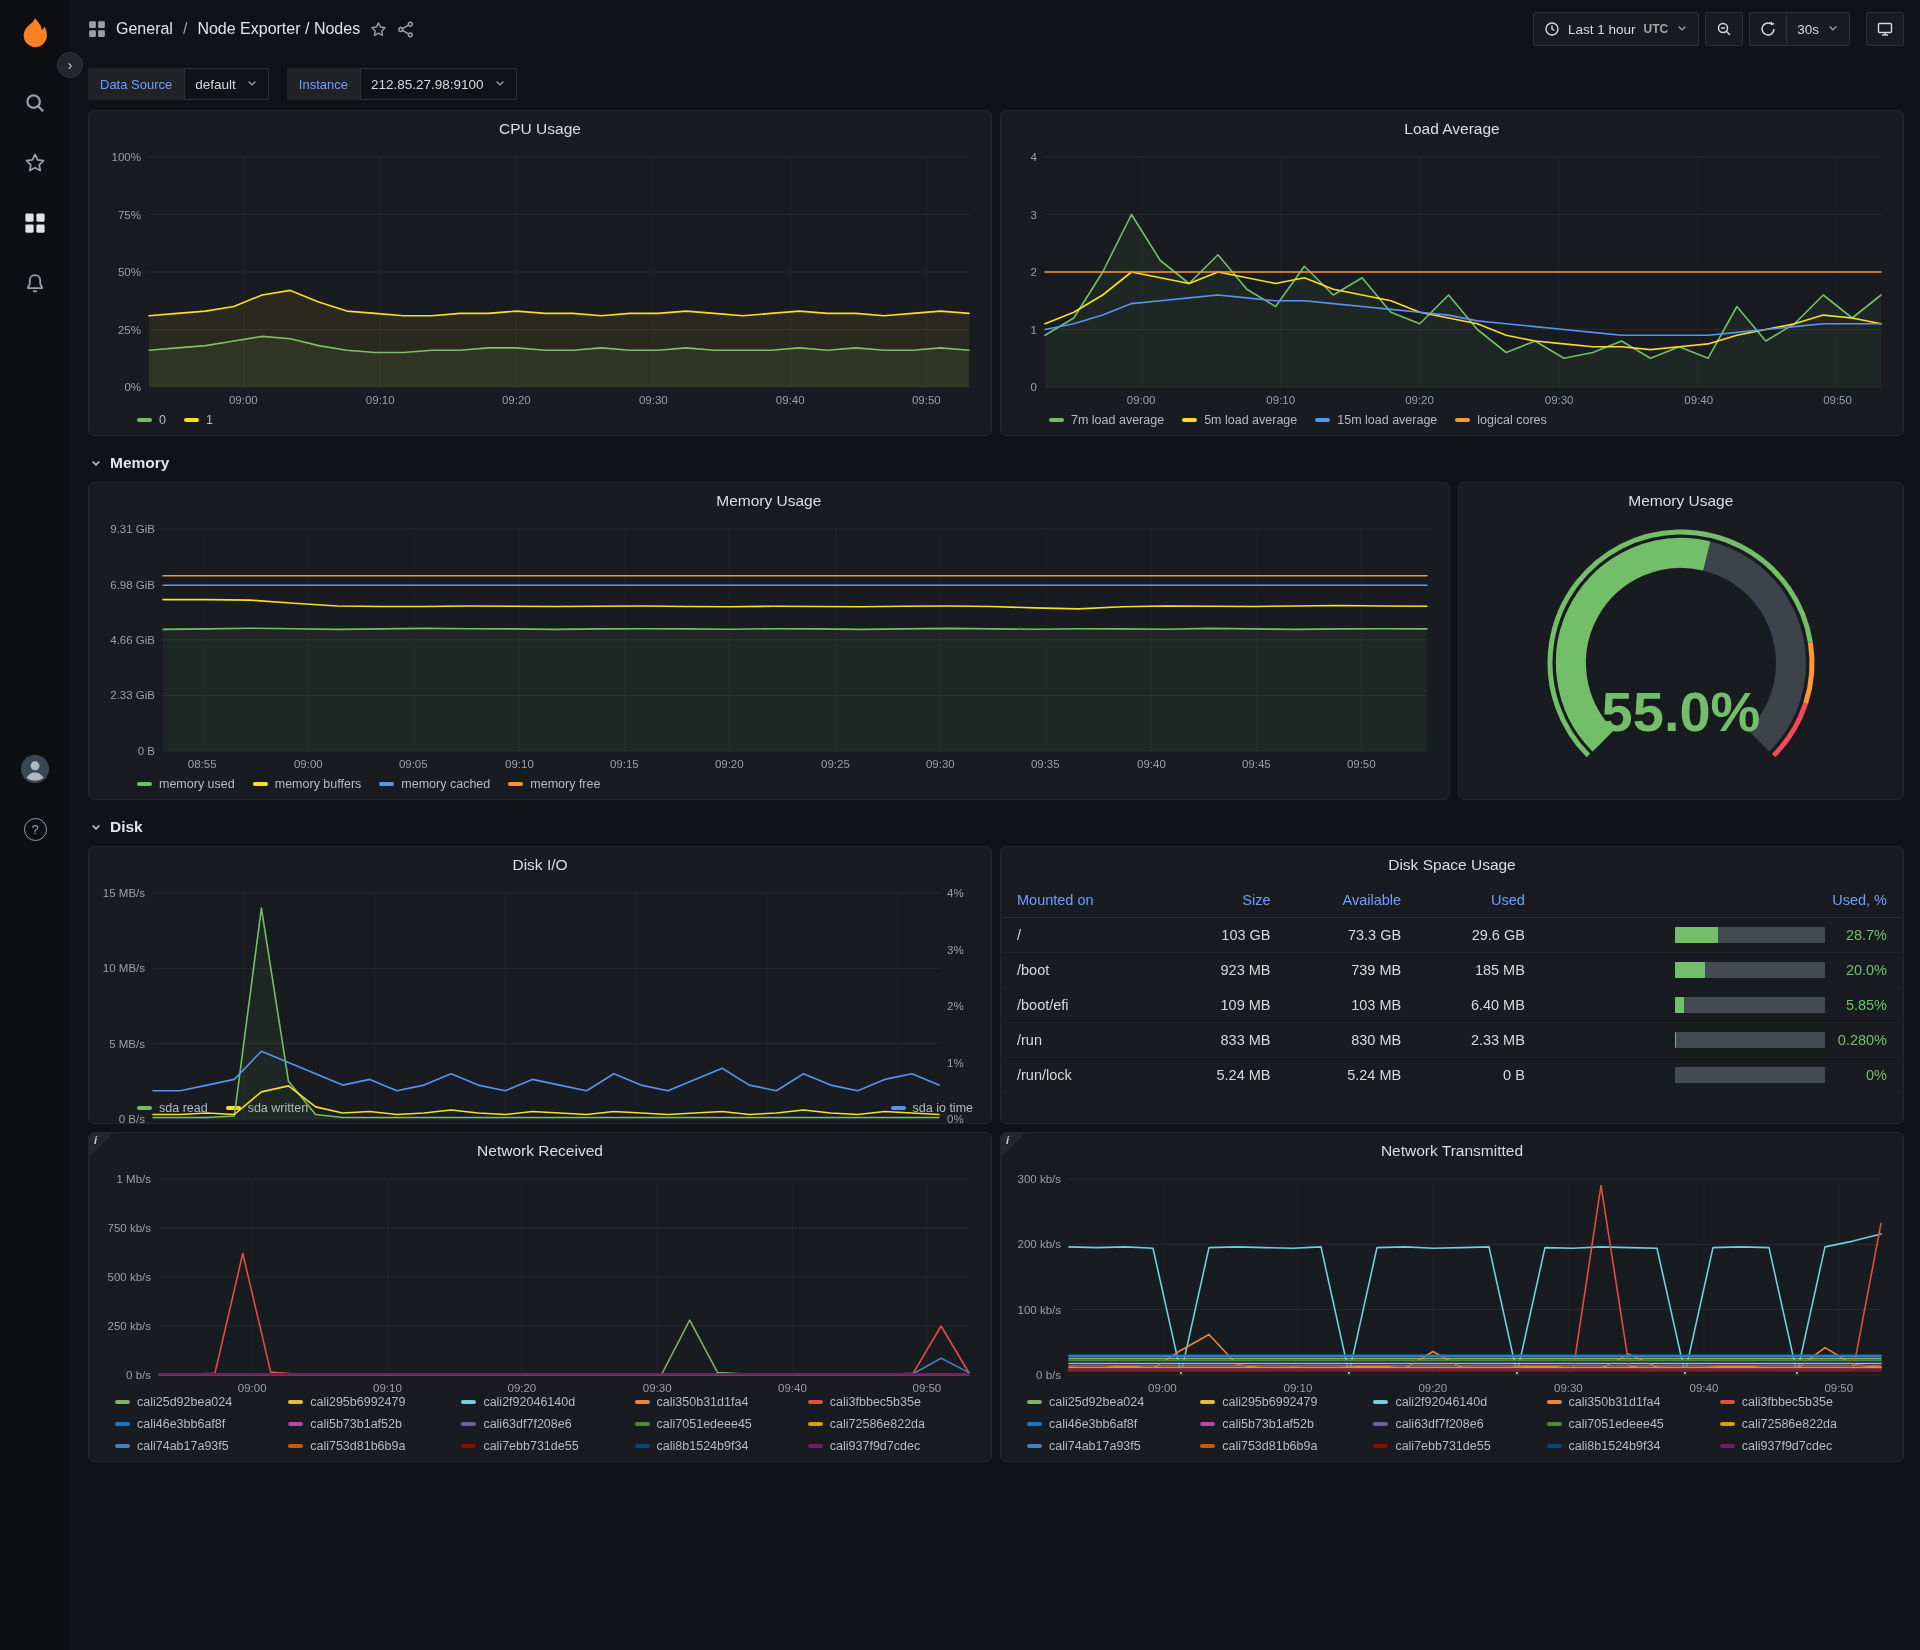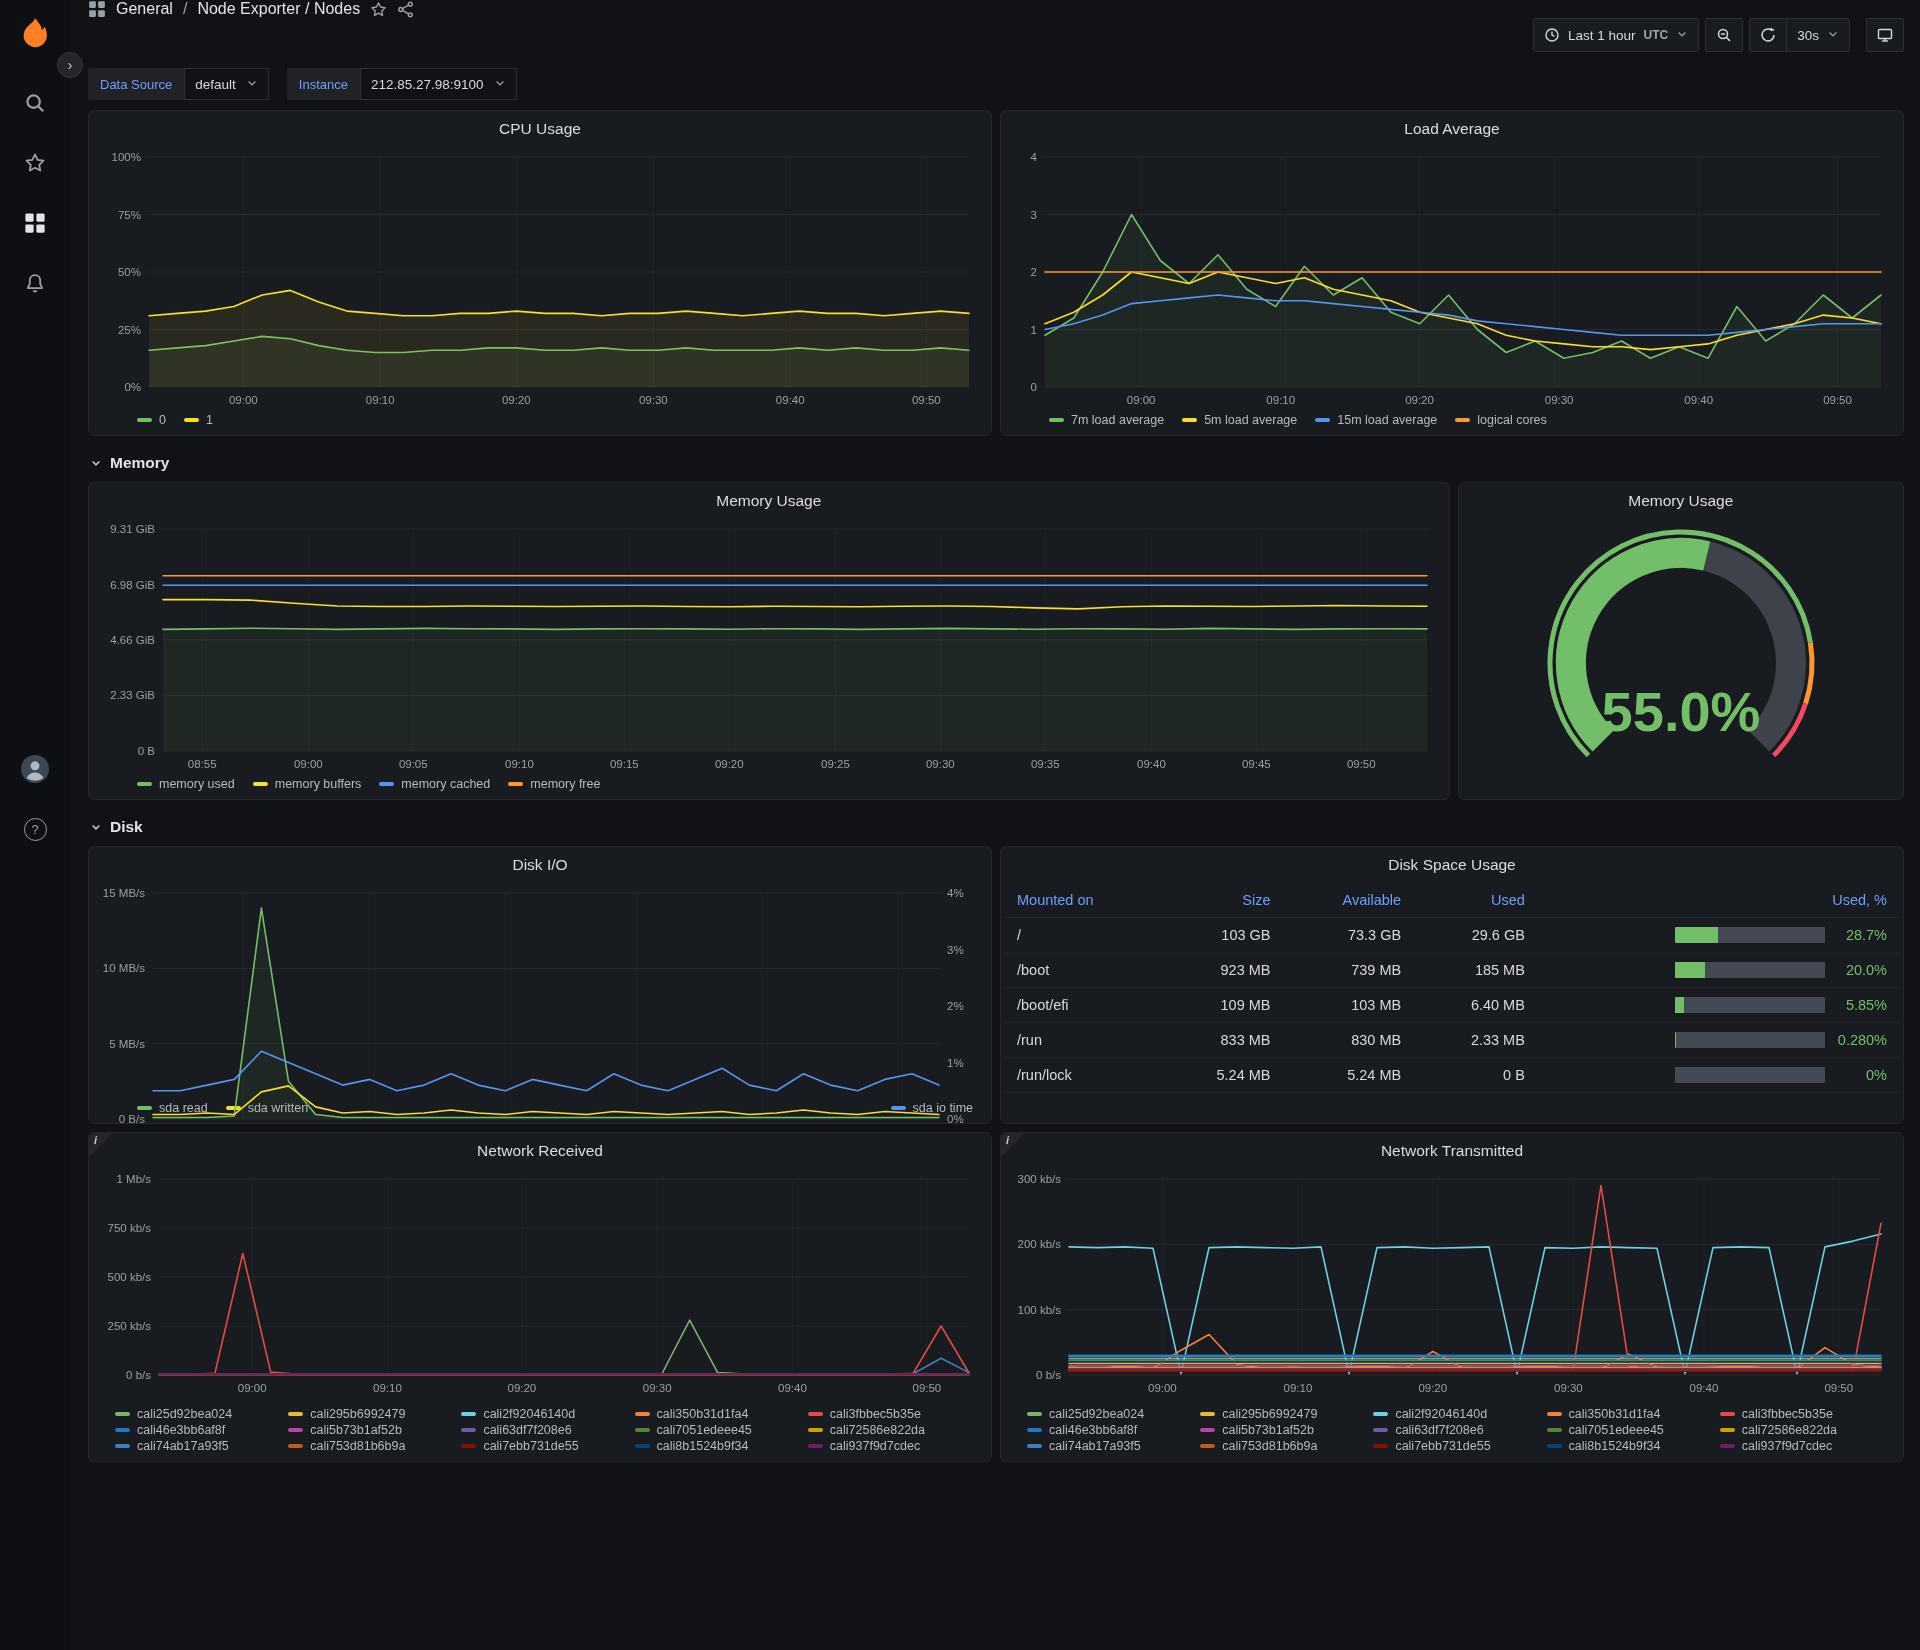--- a/index.html
+++ b/index.html
@@ -21,21 +21,21 @@
   .s-avatar { top:754px; } .s-avatar svg { width:30px; height:30px; }
   .s-help { top:818px; }
   .help-circle { width:23px; height:23px; border:1.5px solid #9aa0a7; border-radius:50%;
     display:flex; align-items:center; justify-content:center; font-size:13px; color:#9aa0a7; }
   .expand-btn { position:absolute; top:52px; right:-13px; width:26px; height:26px; border-radius:50%;
     background:#24262c; border:1px solid #34373f; color:#c7cad1; display:flex; align-items:center; justify-content:center;
     font-size:15px; cursor:pointer; padding-bottom:2px; }
 
   
   .main { flex:1; min-width:0; padding:0 16px 8px 18px; }
-  .topbar { height:58px; display:flex; align-items:flex-start;flex-direction:column; }
+  .topbar { height:58px; display:flex; align-items:center; }
   .crumbs { display:flex; align-items:center; gap:10px; }
   .crumb-grid { color:#9aa0a7; display:flex; } .crumb-grid svg{width:18px;height:18px;}
   .crumb-txt { font-size:16px; color:#e3e4e8; cursor:pointer; }
   .crumb-sep { color:#9aa0a7; font-size:16px; }
   .crumb-ico { color:#9aa0a7; display:flex; cursor:pointer; } .crumb-ico svg{width:17px;height:17px;}
   .tb-right { margin-left:auto; display:flex; align-items:center; gap:6px; }
   .tb-btn { display:flex; align-items:center; gap:8px; height:34px; padding:0 10px;
     background:#181b1f; border:1px solid #2c3036; border-radius:2px; color:#d8d9da;
     font-size:13.5px; cursor:pointer; font-family:inherit; }
   .tb-btn svg { width:16px; height:16px; }
@@ -63,21 +63,21 @@
     display:flex; flex-direction:column; overflow:hidden; }
   .h-cpu .panel { height:326px; } .h-mem .panel { height:318px; }
   .h-disk .panel { height:278px; } .h-net .panel { height:330px; }
   .panel-title { height:36px; flex:0 0 36px; display:flex; align-items:center; justify-content:center;
     font-size:15.5px; color:#dcdde3; cursor:pointer; }
   .chart-wrap { flex:1; display:flex; flex-direction:column; min-height:0; padding:0 8px; }
   .chart-area { flex:1; min-height:0; position:relative; }
   .chart-area svg { display:block; }
   svg text { font-family:"Liberation Sans", sans-serif; font-size:11.5px; fill:#9aa0a7; }
   .legend { display:flex; flex-wrap:wrap; gap:4px 18px; padding:4px 10px 8px 40px; font-size:12.5px; color:#b7bac0; }
-  .legend.grid { display:grid; grid-template-columns:repeat(5,1fr); gap:2px 8px; padding-left:18px; }
+  .legend.grid { display:grid; grid-template-columns:repeat(5,1fr); gap:8px 8px; padding-left:18px; }
   .legend-item { display:flex; align-items:center; gap:7px; cursor:pointer; white-space:nowrap; }
   .legend-item .swatch { width:15px; height:4px; border-radius:2px; flex:0 0 15px; }
   .push-right { margin-left:auto; }
 
   
   .gauge-wrap { flex:1; display:flex; align-items:center; justify-content:center; }
 
   
   .tbl-wrap { flex:1; overflow:hidden; padding:0 2px; }
   table.disk { width:100%; border-collapse:collapse; font-size:14.5px; }

